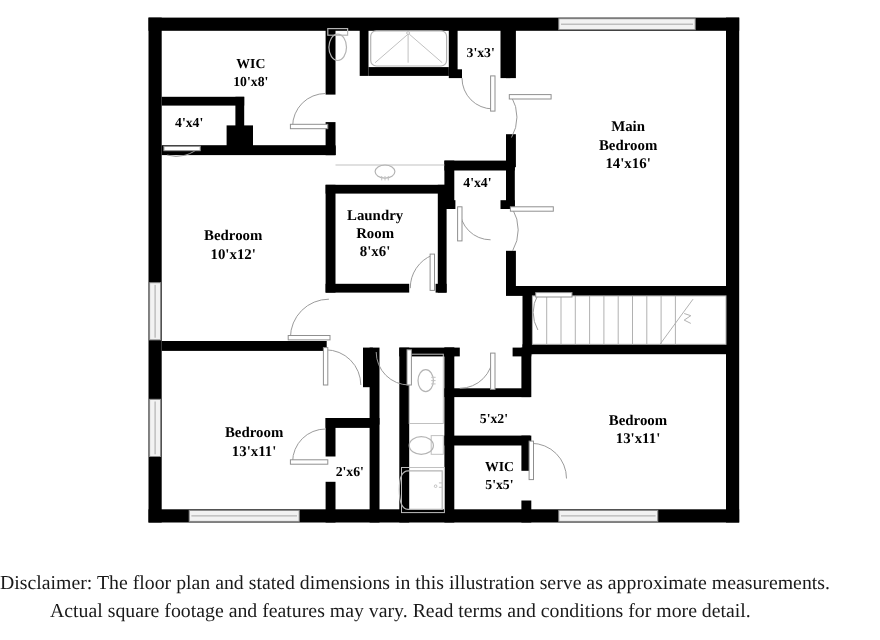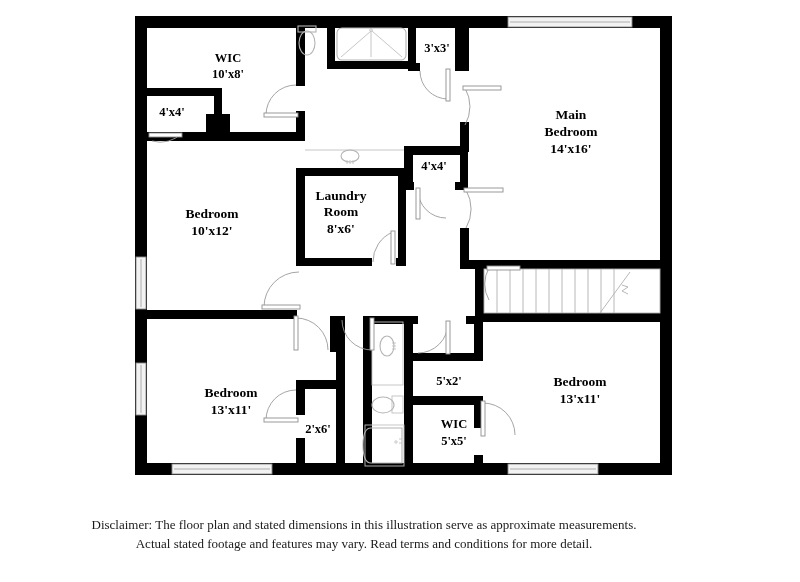--- a/index.html
+++ b/index.html
@@ -70,21 +70,21 @@
     stroke-width: 0.9;
     fill: none;
   }
   #disclaimer {
     position: absolute;
     left: 0;
     top: 516px;
     width: 728px;
     text-align: center;
     font-family: "Liberation Serif", "DejaVu Serif", serif;
-    font-size: 13px;
+    font-size: 18px;
     line-height: 1.45;
     color: #1a1a1a;
   }
   #disclaimer div { white-space: nowrap; }
 </style>
 </head>
 <body>
 
 <div id="floorplan-wrap">
 <svg id="floorplan-svg" viewBox="0 0 800 510">
@@ -387,14 +387,14 @@
       <text class="room-label lbl-lg" x="580" y="400">13'x11'</text>
     </g>
 
   </g>
 
 </svg>
 </div>
 
 <div id="disclaimer">
   <div>Disclaimer: The floor plan and stated dimensions in this illustration serve as approximate measurements.</div>
-  <div>Actual stated footage and features may vary. Read terms and conditions for more detail.</div>
+  <div>Actual square footage and features may vary. Read terms and conditions for more detail.</div>
 </div>
 
 </body></html>

